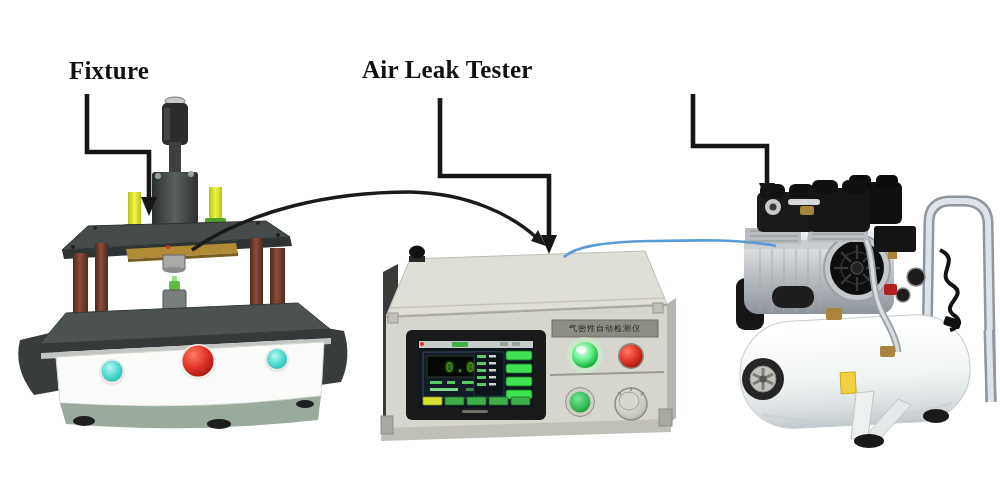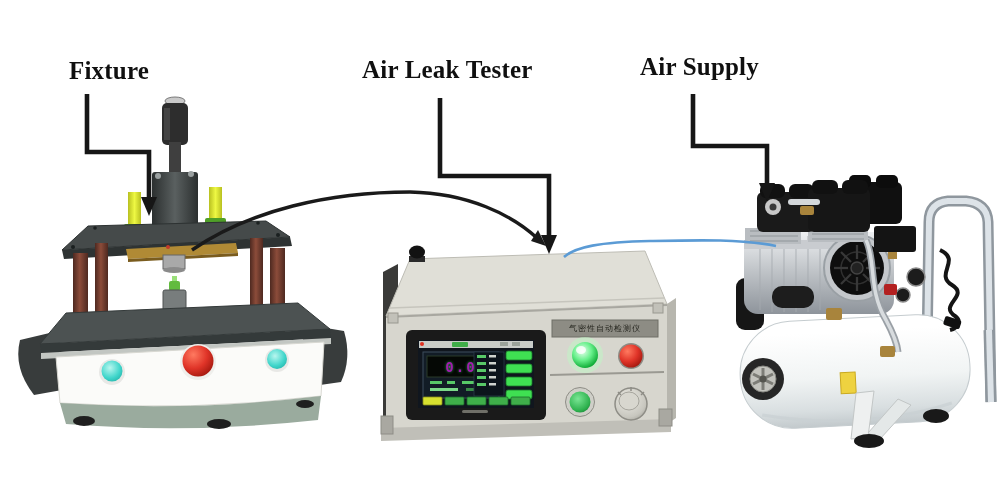--- a/index.html
+++ b/index.html
@@ -2,21 +2,21 @@
 <html><head>
 <meta charset="utf-8">
 <style>
   html,body{margin:0;padding:0;background:#fff;}
   .stage{position:relative;width:1000px;height:500px;background:#ffffff;overflow:hidden;
          font-family:"Liberation Serif",serif;}
   .stage svg{position:absolute;left:0;top:0;}
   .callout{position:absolute;color:#101010;font-weight:bold;font-size:25px;
            letter-spacing:0.2px;white-space:nowrap;}
   .screen-value{position:absolute;left:428px;top:358px;width:66px;height:18px;
-                line-height:18px;text-align:center;color:#a21caf;
+                line-height:18px;text-align:center;color:#4d7c0f;
                 font-family:"DejaVu Sans Mono",monospace;font-weight:bold;font-size:14px;
                 letter-spacing:2px;text-shadow:0 0 3px #1f9c40;}
   .nameplate{position:absolute;left:552px;top:322px;width:106px;height:14px;
              line-height:14px;text-align:center;color:#26261f;
              font-family:Liberation Serif, serif;font-size:8px;letter-spacing:1px;
              filter:blur(0.5px);overflow:hidden;}
   .screen-chin-mark{position:absolute;left:462px;top:410px;width:26px;height:3px;
                     background:#6f6f68;border-radius:2px;filter:blur(0.6px);}
 </style>
 </head>
@@ -348,18 +348,17 @@
   </g>
   <g fill="#161616" stroke="none">
     <polygon points="149,216 141,197 157,197"></polygon>
     <polygon points="549,254 541,235 557,235"></polygon>
     <polygon points="767,202 759,183 775,183"></polygon>
   </g>
 </svg>
 
 <div class="callout" style="left:61px;top:57px;margin-left:8px;">Fixture</div>
 <div class="callout" style="left:362px;top:56px;font-family:Liberation Serif, serif;">Air Leak Tester</div>
-<div class="callout" style="left:640px;top:53px;">Air Supply</div>
 <div class="screen-value">0.0</div>
 <div class="nameplate">气密性自动检测仪</div>
 <div class="screen-chin-mark"></div>
 
 </div>
 
 </body></html>

